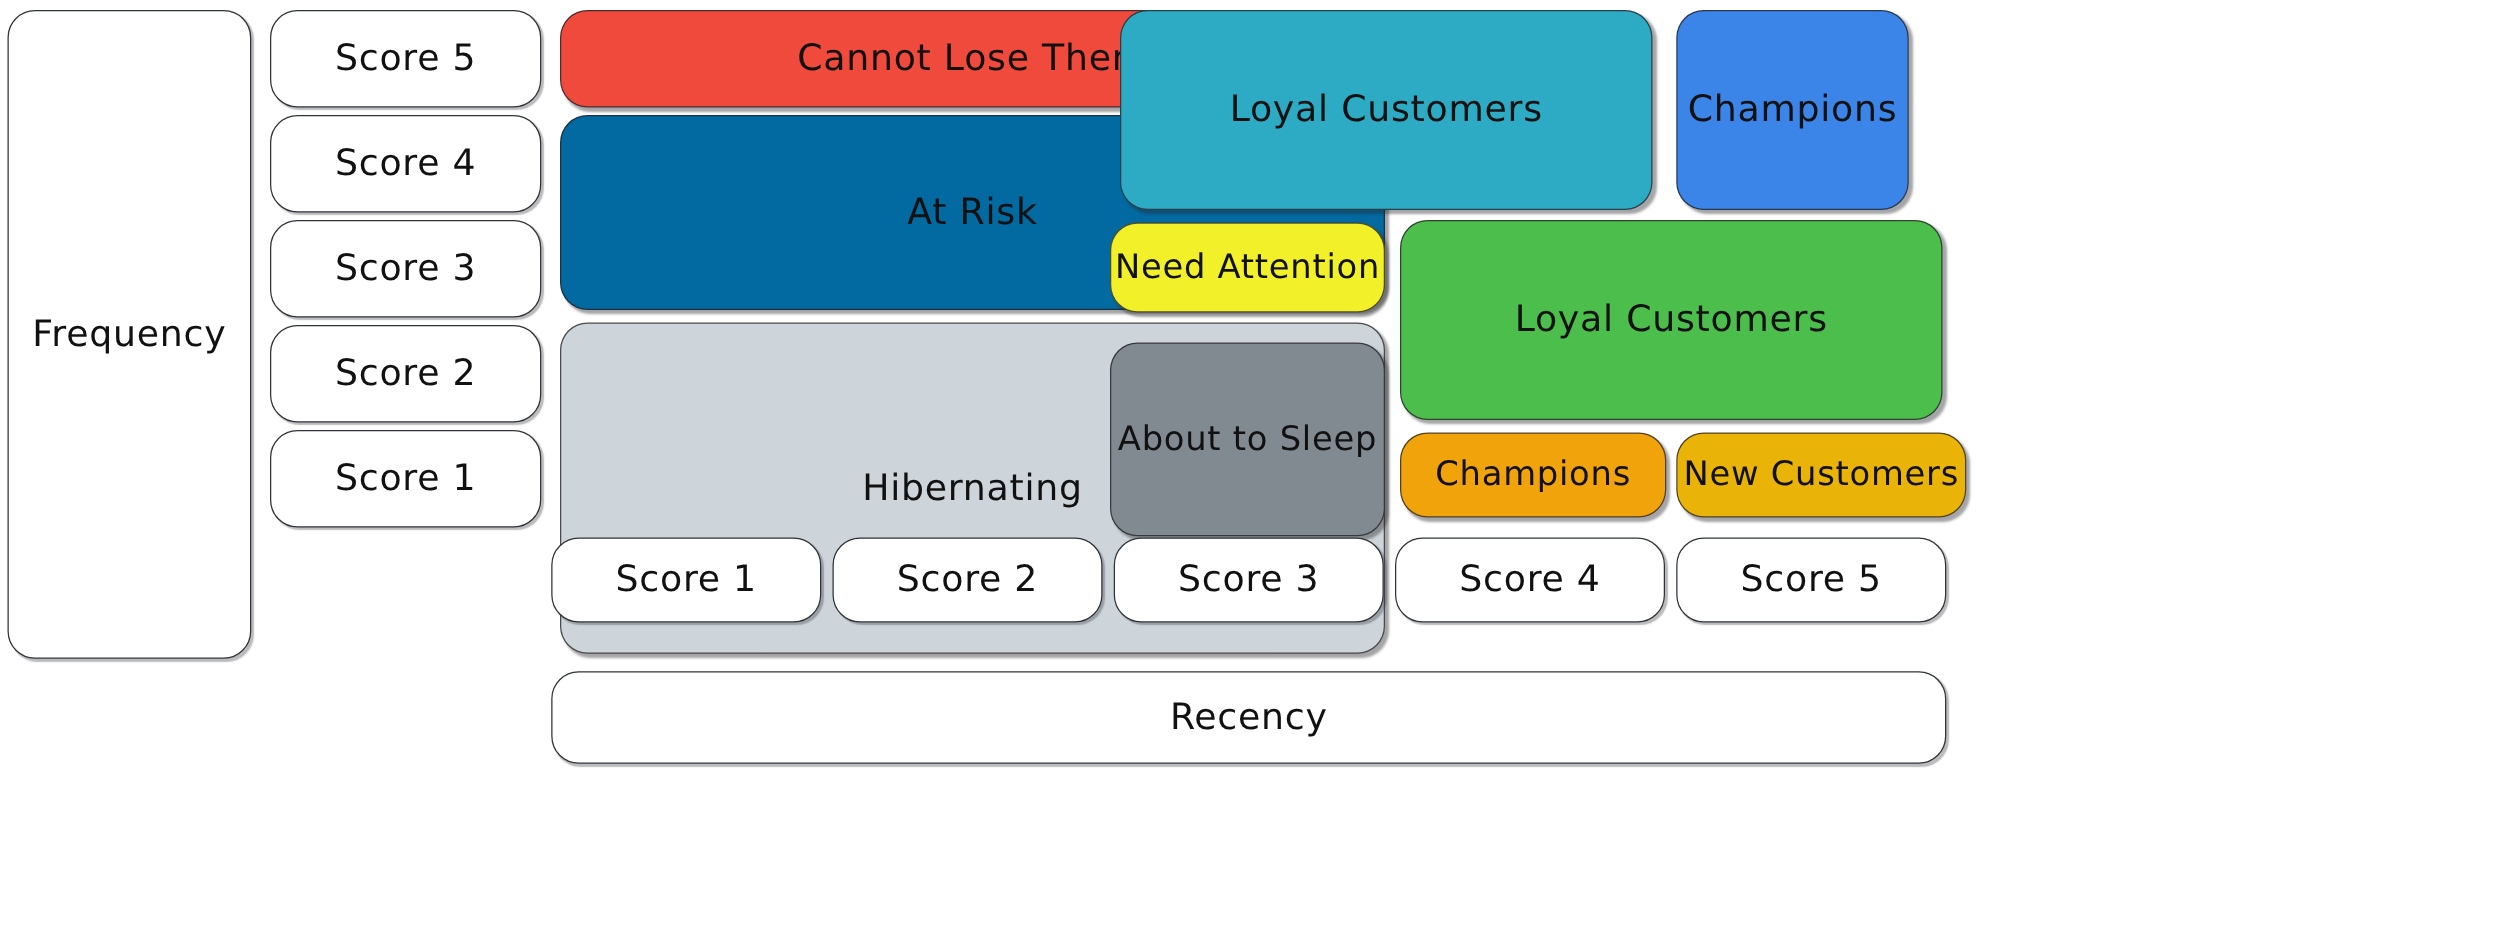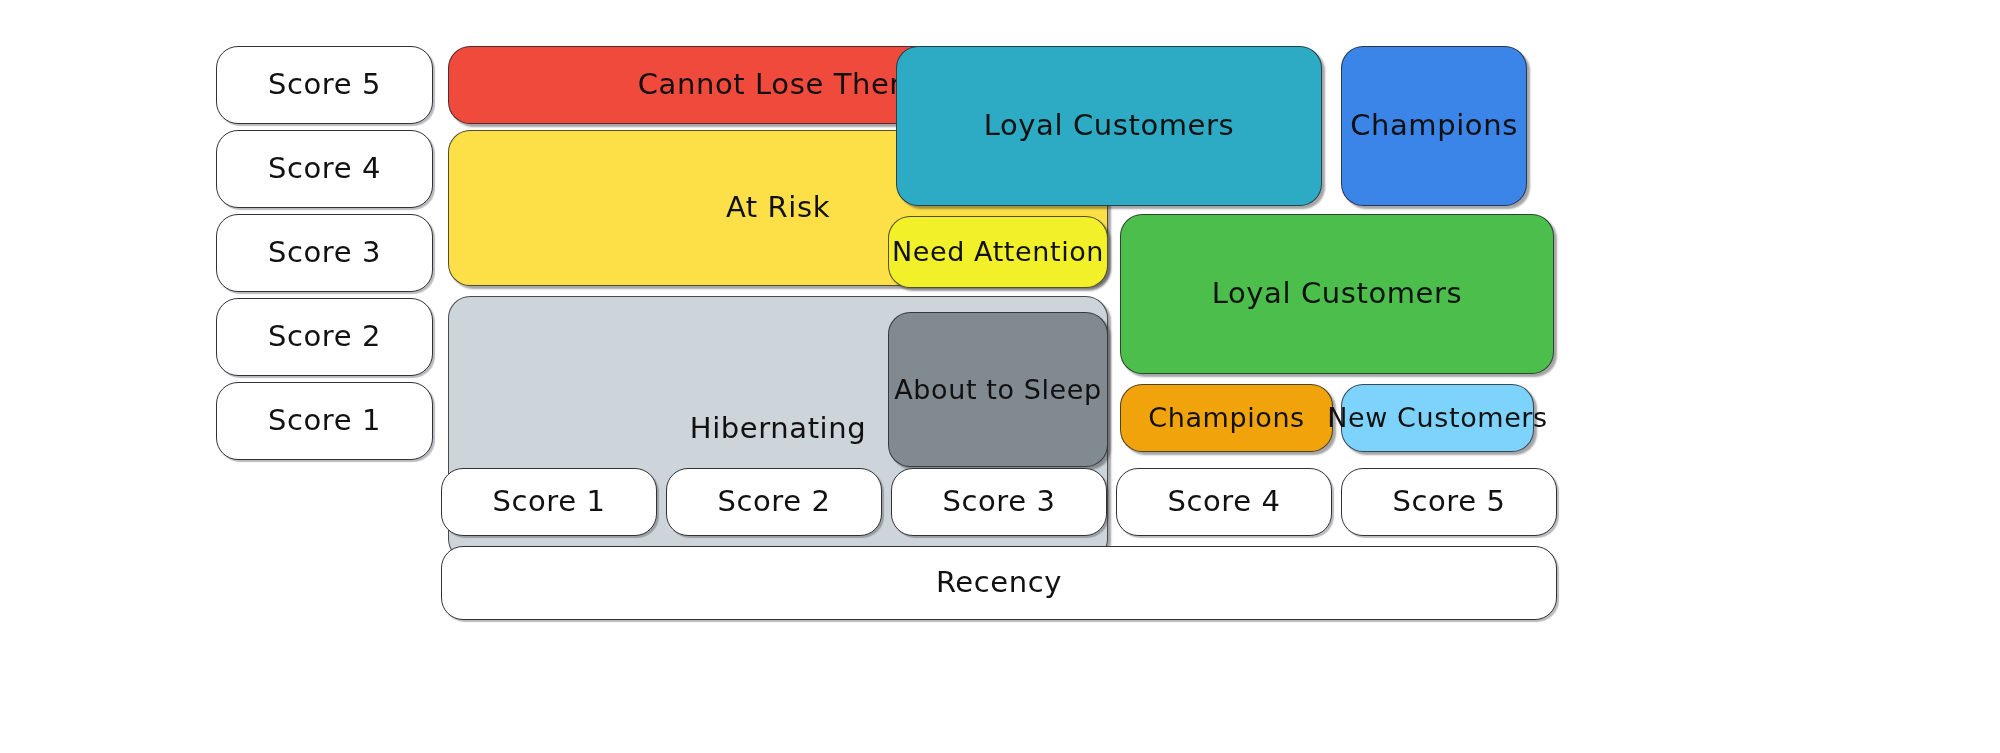--- a/index.html
+++ b/index.html
@@ -27,41 +27,43 @@
     text-align: center;
     border-radius: 22px;
     font-family: "DejaVu Sans", sans-serif;
     font-size: 29px;
     font-weight: 400;
     color: #111111;
     letter-spacing: 0.6px;
     line-height: 1.15;
     padding: 4px 10px;
     box-shadow: 3px 3px 2px rgba(40,40,45,0.42);
-    margin-top: 38px;
   }
   .box.axis,
   .box.scale {
     background: #ffffff;
     border: 1.6px solid #2f3338;
     box-shadow: 2px 2px 1px rgba(60,60,65,0.35);
   }
   .box.seg {
     border: 1.6px solid rgba(35,35,40,0.78);
   }
   .label {
     display: block;
     white-space: nowrap;
   }
 </style>
 </head>
 <body>
 
 <div id="canvas">
 
+  <div class="box axis" style="left:6px; top:8px; width:195px; height:519px;">
+    <span class="label">Frequency</span>
+  </div>
 
   <div class="box scale" style="left:216px; top:8px; width:217px; height:78px;">
     <span class="label">Score 5</span>
   </div>
   <div class="box scale" style="left:216px; top:92px; width:217px; height:78px;">
     <span class="label">Score 4</span>
   </div>
   <div class="box scale" style="left:216px; top:176px; width:217px; height:78px;">
     <span class="label">Score 3</span>
   </div>
@@ -69,21 +71,21 @@
     <span class="label">Score 2</span>
   </div>
   <div class="box scale" style="left:216px; top:344px; width:217px; height:78px;">
     <span class="label">Score 1</span>
   </div>
 
   <div class="box seg" style="left:448px; top:8px; width:660px; height:78px; background:#F04A3C;">
     <span class="label">Cannot Lose Them</span>
   </div>
 
-  <div class="box seg" style="left:448px; top:92px; width:660px; height:156px; background:#fde047;">
+  <div class="box seg" style="left:448px; top:92px; width:660px; height:156px; background:#0369a1;">
     <span class="label">At Risk</span>
   </div>
 
   <div class="box seg" style="left:448px; top:258px; width:660px; height:265px; background:#CDD4DA;">
     <span class="label">Hibernating</span>
   </div>
 
   <div class="box seg" style="left:896px; top:8px; width:426px; height:160px; background:#2DABC4;">
     <span class="label">Loyal Customers</span>
   </div>
@@ -101,37 +103,37 @@
   </div>
 
   <div class="box seg" style="left:888px; top:274px; width:220px; height:155px; background:#808A90; font-size:27px;">
     <span class="label">About to Sleep</span>
   </div>
 
   <div class="box seg" style="left:1120px; top:346px; width:213px; height:68px; background:#F0A30A; font-size:27px;">
     <span class="label">Champions</span>
   </div>
 
-  <div class="box seg" style="left:1341px; top:346px; width:193px; height:68px; background:#7dd3fc; font-size:27px;">
+  <div class="box seg" style="left:1341px; top:346px; width:232px; height:68px; background:#eab308; font-size:27px;">
     <span class="label">New Customers</span>
   </div>
 
   <div class="box scale" style="left:441px; top:430px; width:216px; height:68px;">
     <span class="label">Score 1</span>
   </div>
   <div class="box scale" style="left:666px; top:430px; width:216px; height:68px;">
     <span class="label">Score 2</span>
   </div>
   <div class="box scale" style="left:891px; top:430px; width:216px; height:68px;">
     <span class="label">Score 3</span>
   </div>
   <div class="box scale" style="left:1116px; top:430px; width:216px; height:68px;">
     <span class="label">Score 4</span>
   </div>
   <div class="box scale" style="left:1341px; top:430px; width:216px; height:68px;">
     <span class="label">Score 5</span>
   </div>
 
-  <div class="box axis" style="left:441px; top:508px; width:1116px; height:74px;">
+  <div class="box axis" style="left:441px; top:537px; width:1116px; height:74px;">
     <span class="label">Recency</span>
   </div>
 
 </div>
 
 </body></html>

